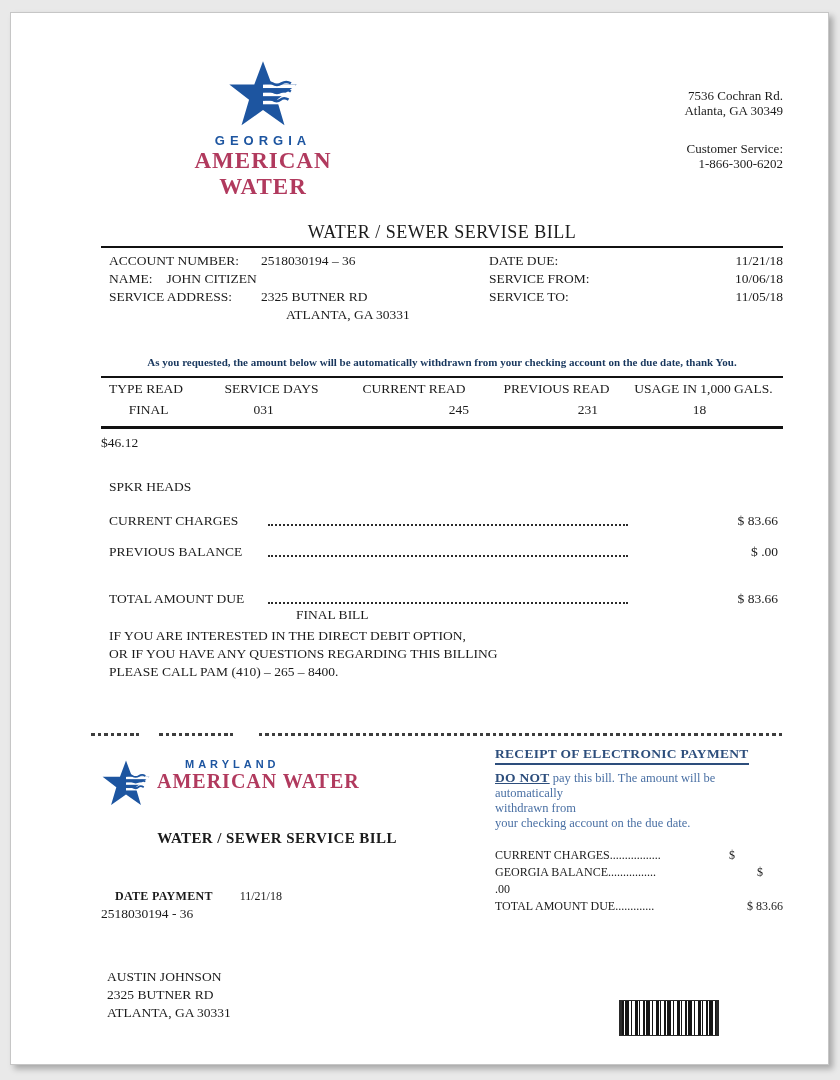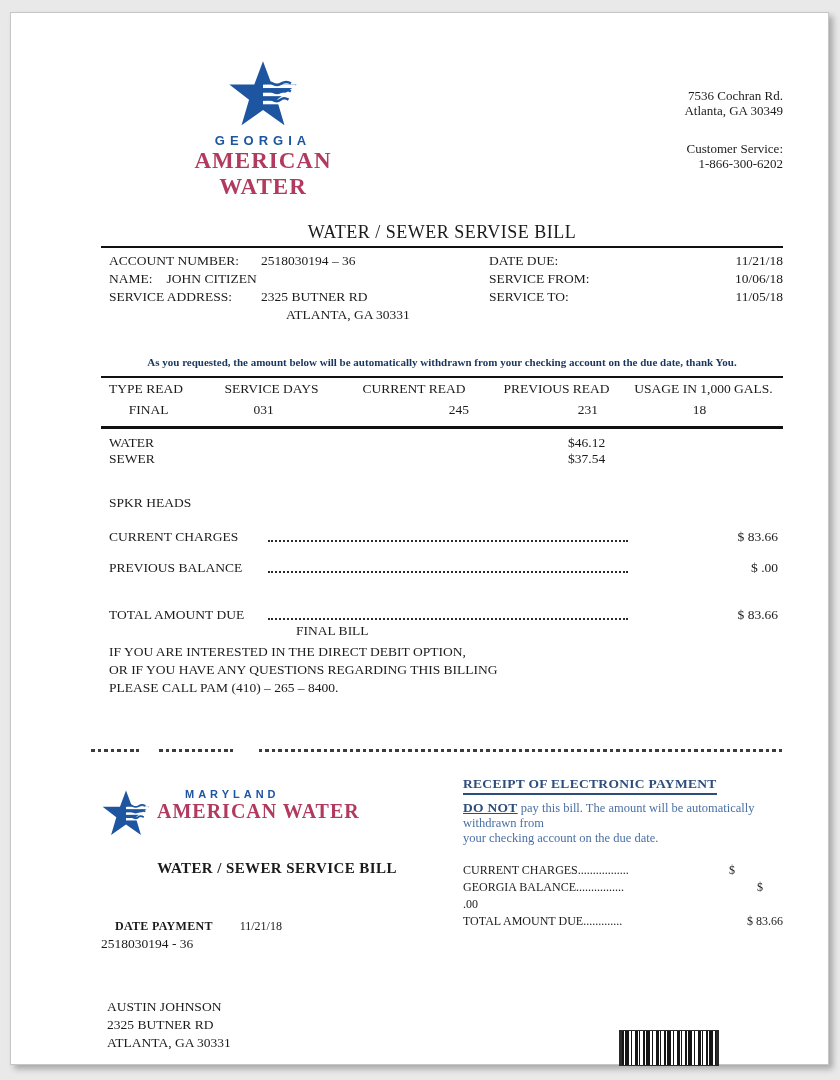--- a/index.html
+++ b/index.html
@@ -84,21 +84,21 @@
   .footer-msg{margin-top:4px;padding-left:8px;font-size:13.5px;line-height:18px;}
 
   
   .dash-sep{display:flex;margin-top:52px;margin-left:-10px;height:3px;align-items:center;}
   .dash{height:2.5px;background:repeating-linear-gradient(90deg,#3d3d3d 0 3.5px,transparent 3.5px 6.5px);}
   .dash.d1{width:48px;}
   .dash.d2{width:74px;margin-left:20px;}
   .dash.d3{flex:1;margin-left:26px;}
 
   
-  .stub{display:flex;margin-top:22px;}
+  .stub{display:flex;margin-top:8px;gap:32px;}
   .stub-left{width:352px;flex:none;}
   .stub-right{flex:1;padding-left:10px;}
 
   .logo-md{display:flex;align-items:flex-start;margin-top:12px;}
   .logo-md .star{flex:none;margin-top:4px;}
   .logo-md-text{margin-left:6px;}
   .logo-md .logo-region{font-size:11px;letter-spacing:4px;margin:2px 0 0 28px;}
   .logo-md .logo-brand{font-size:20px;}
 
   .stub-title{font-weight:bold;font-size:15px;letter-spacing:0.4px;text-align:center;margin-top:22px;}
@@ -213,26 +213,21 @@
         <span class="c1">FINAL</span>
         <span class="c2">031</span>
         <span class="c3">245</span>
         <span class="c4">231</span>
         <span class="c5">18</span>
       </div>
     </div>
 
     <div class="line-items">
       <div class="li-row">
-        <span class="li-label">WATER</span>
         <span>$46.12</span>
-      </div>
-      <div class="li-row">
-        <span class="li-label">SEWER</span>
-        <span>$37.54</span>
       </div>
     </div>
 
     <div class="spkr">SPKR HEADS</div>
 
     <div class="totals">
       <div class="tot-row">
         <span class="tot-label">CURRENT CHARGES</span>
         <span class="leader"></span>
         <span class="tot-fill"></span>

